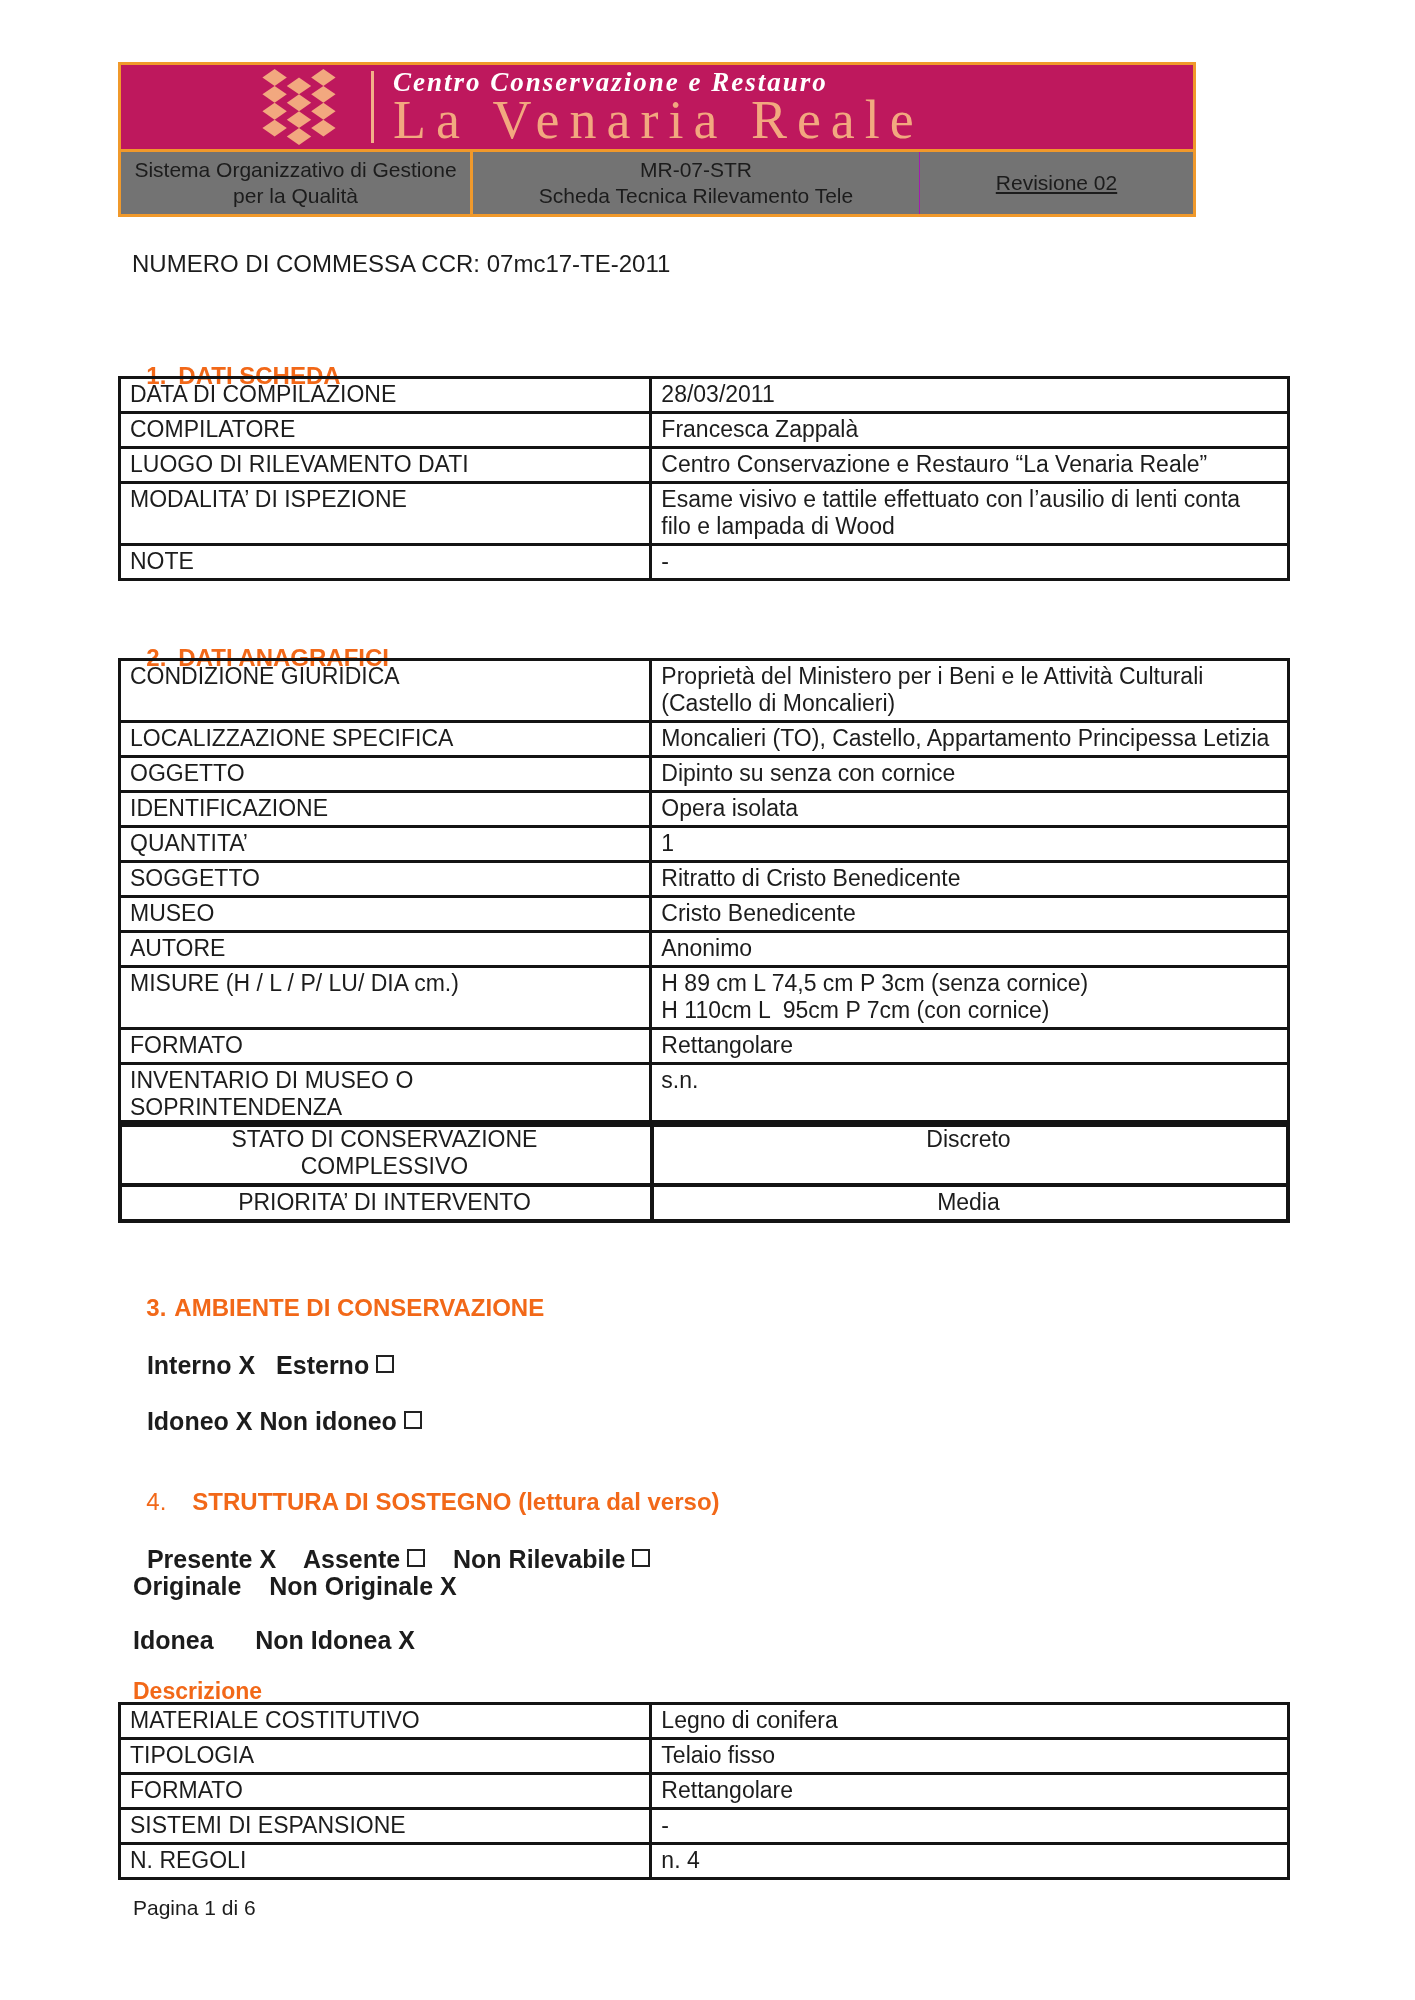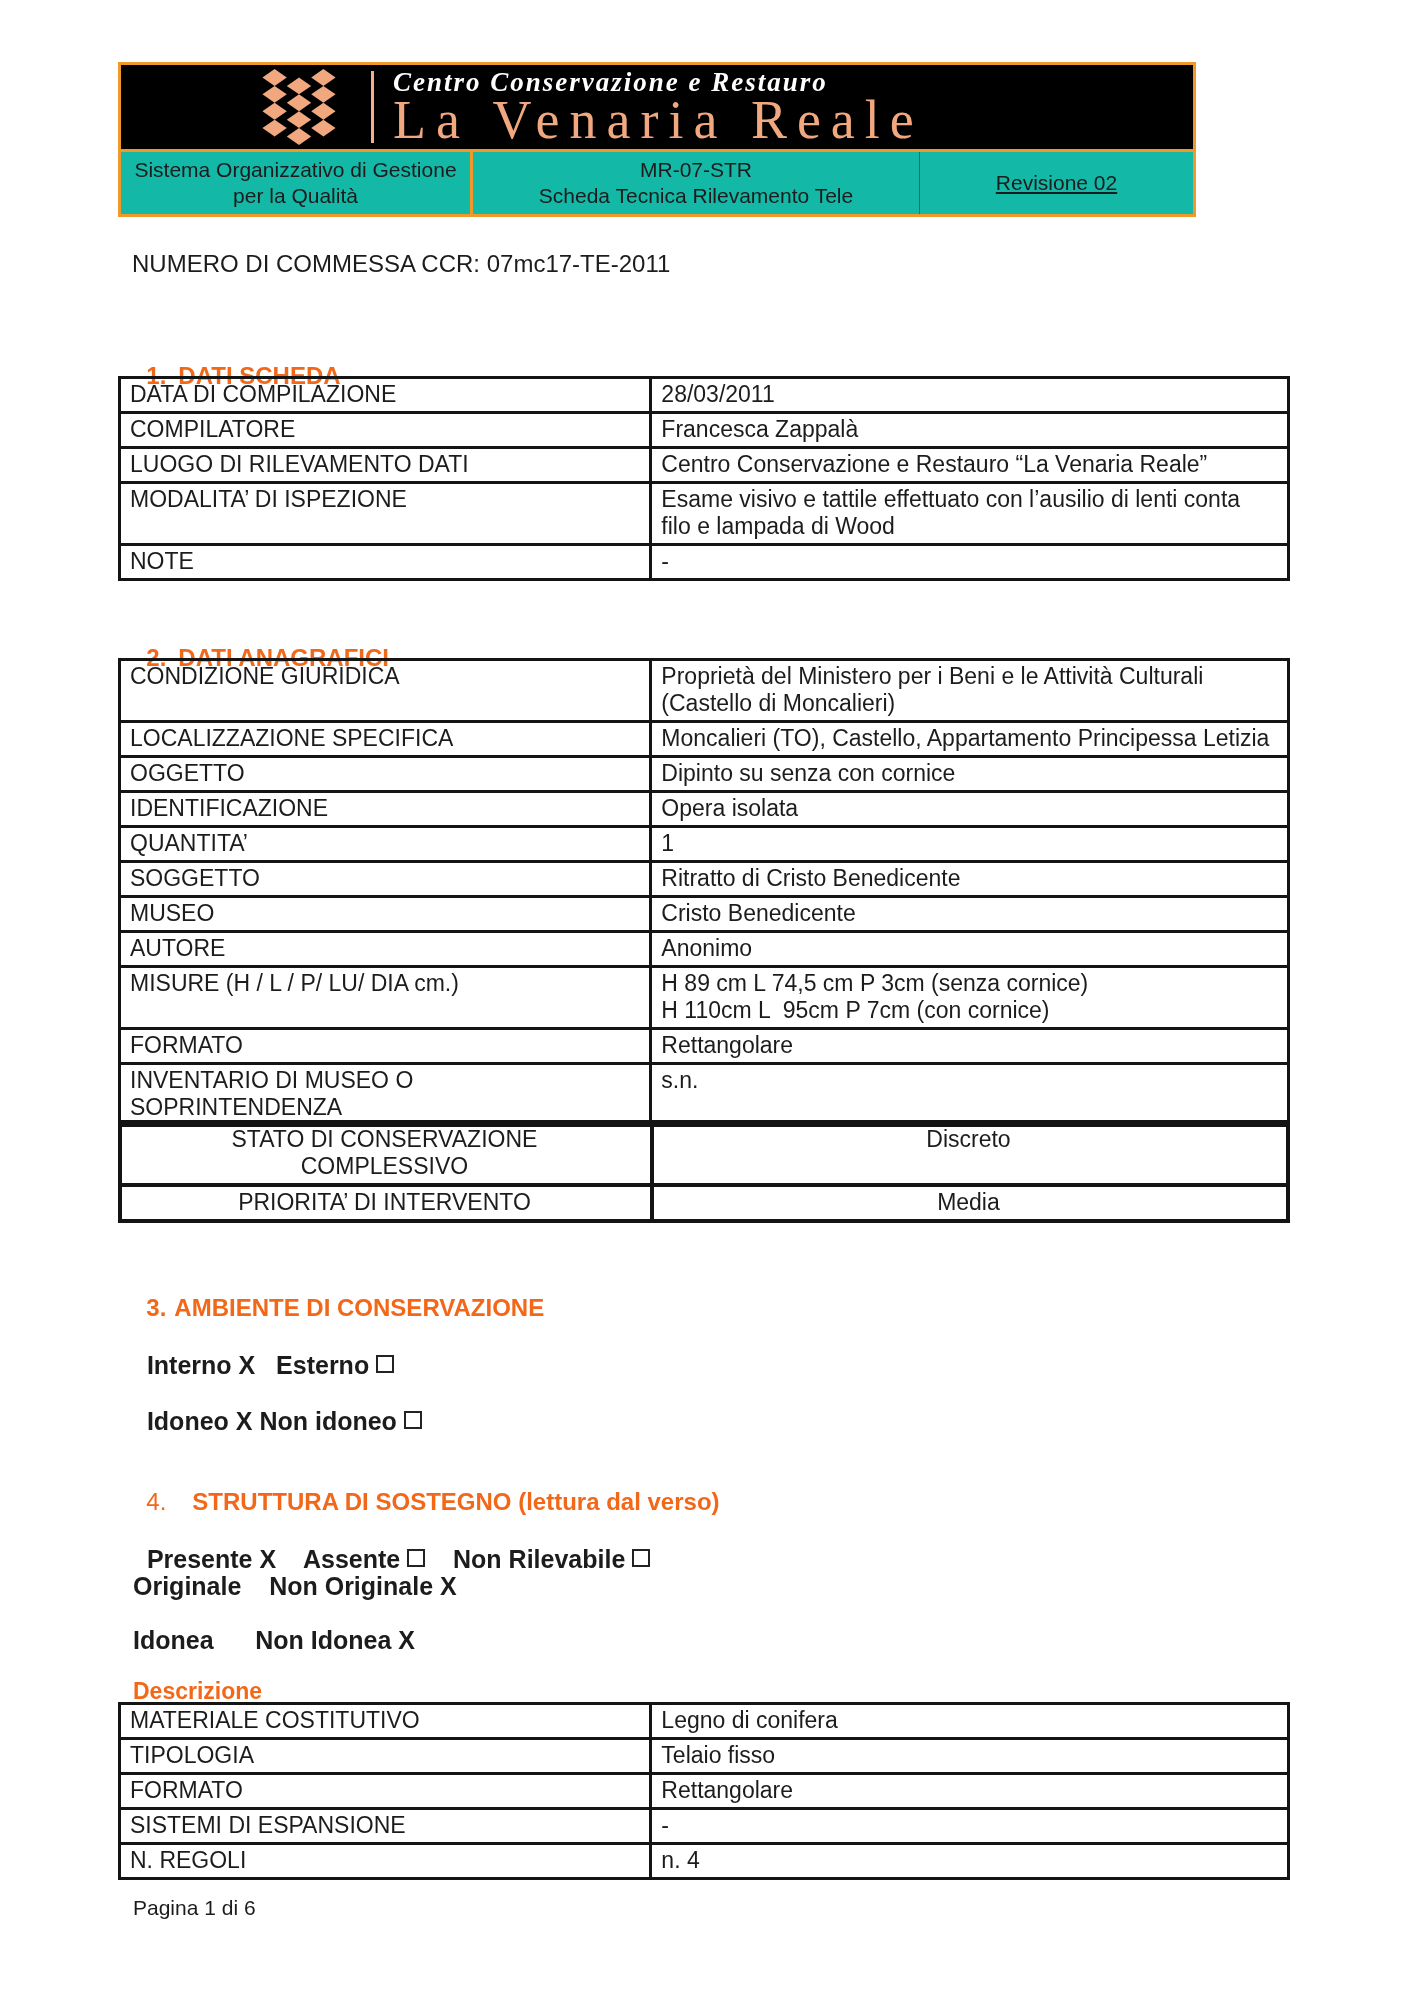--- a/index.html
+++ b/index.html
@@ -4,33 +4,33 @@
 <style>
   html,body { margin:0; padding:0; }
   body {
     width:1415px; height:2000px; background:#ffffff; position:relative;
     font-family:"Liberation Sans", sans-serif; color:#1c1c1c; overflow:hidden;
   }
   .abs { position:absolute; }
 
   
   .header-wrap { left:118px; top:62px; width:1078px; border:3px solid #F0992B; box-sizing:border-box; }
-  .banner { height:84px; background:#000000; position:relative; overflow:hidden; }
+  .banner { height:84px; background:#be185d; position:relative; overflow:hidden; }
   .logo-svg { position:absolute; left:138px; top:4px; }
   .banner-sep { position:absolute; left:250px; top:6px; width:3px; height:72px; background:#F3B088; }
   .banner-text { position:absolute; left:272px; top:3px; }
   .banner-line1 {
     font-family:"Liberation Serif", serif; font-style:italic; font-weight:bold;
     color:#ffffff; font-size:27px; line-height:29px; letter-spacing:2px; white-space:nowrap;
   }
   .banner-line2 {
     font-family:"Liberation Serif", serif; color:#F2A87F;
     font-size:54px; line-height:52px; letter-spacing:10px; margin-top:-3px; white-space:nowrap;
   }
-  .header-row { display:flex; height:62px; background:#14b8a6; border-top:3px solid #F0992B; }
+  .header-row { display:flex; height:62px; background:#737373; border-top:3px solid #F0992B; }
   .header-cell {
     display:flex; flex-direction:column; justify-content:center; align-items:center;
     font-size:21px; line-height:26px; text-align:center; box-sizing:border-box;
   }
   .hc1 { width:349px; }
   .hc2 { width:449px; border-left:3px solid #F0992B; }
   .hc3 { flex:1; border-left:1px solid #a21caf;text-decoration:underline; }
 
   
   .commessa { left:132px; top:250px; font-size:24px; }

